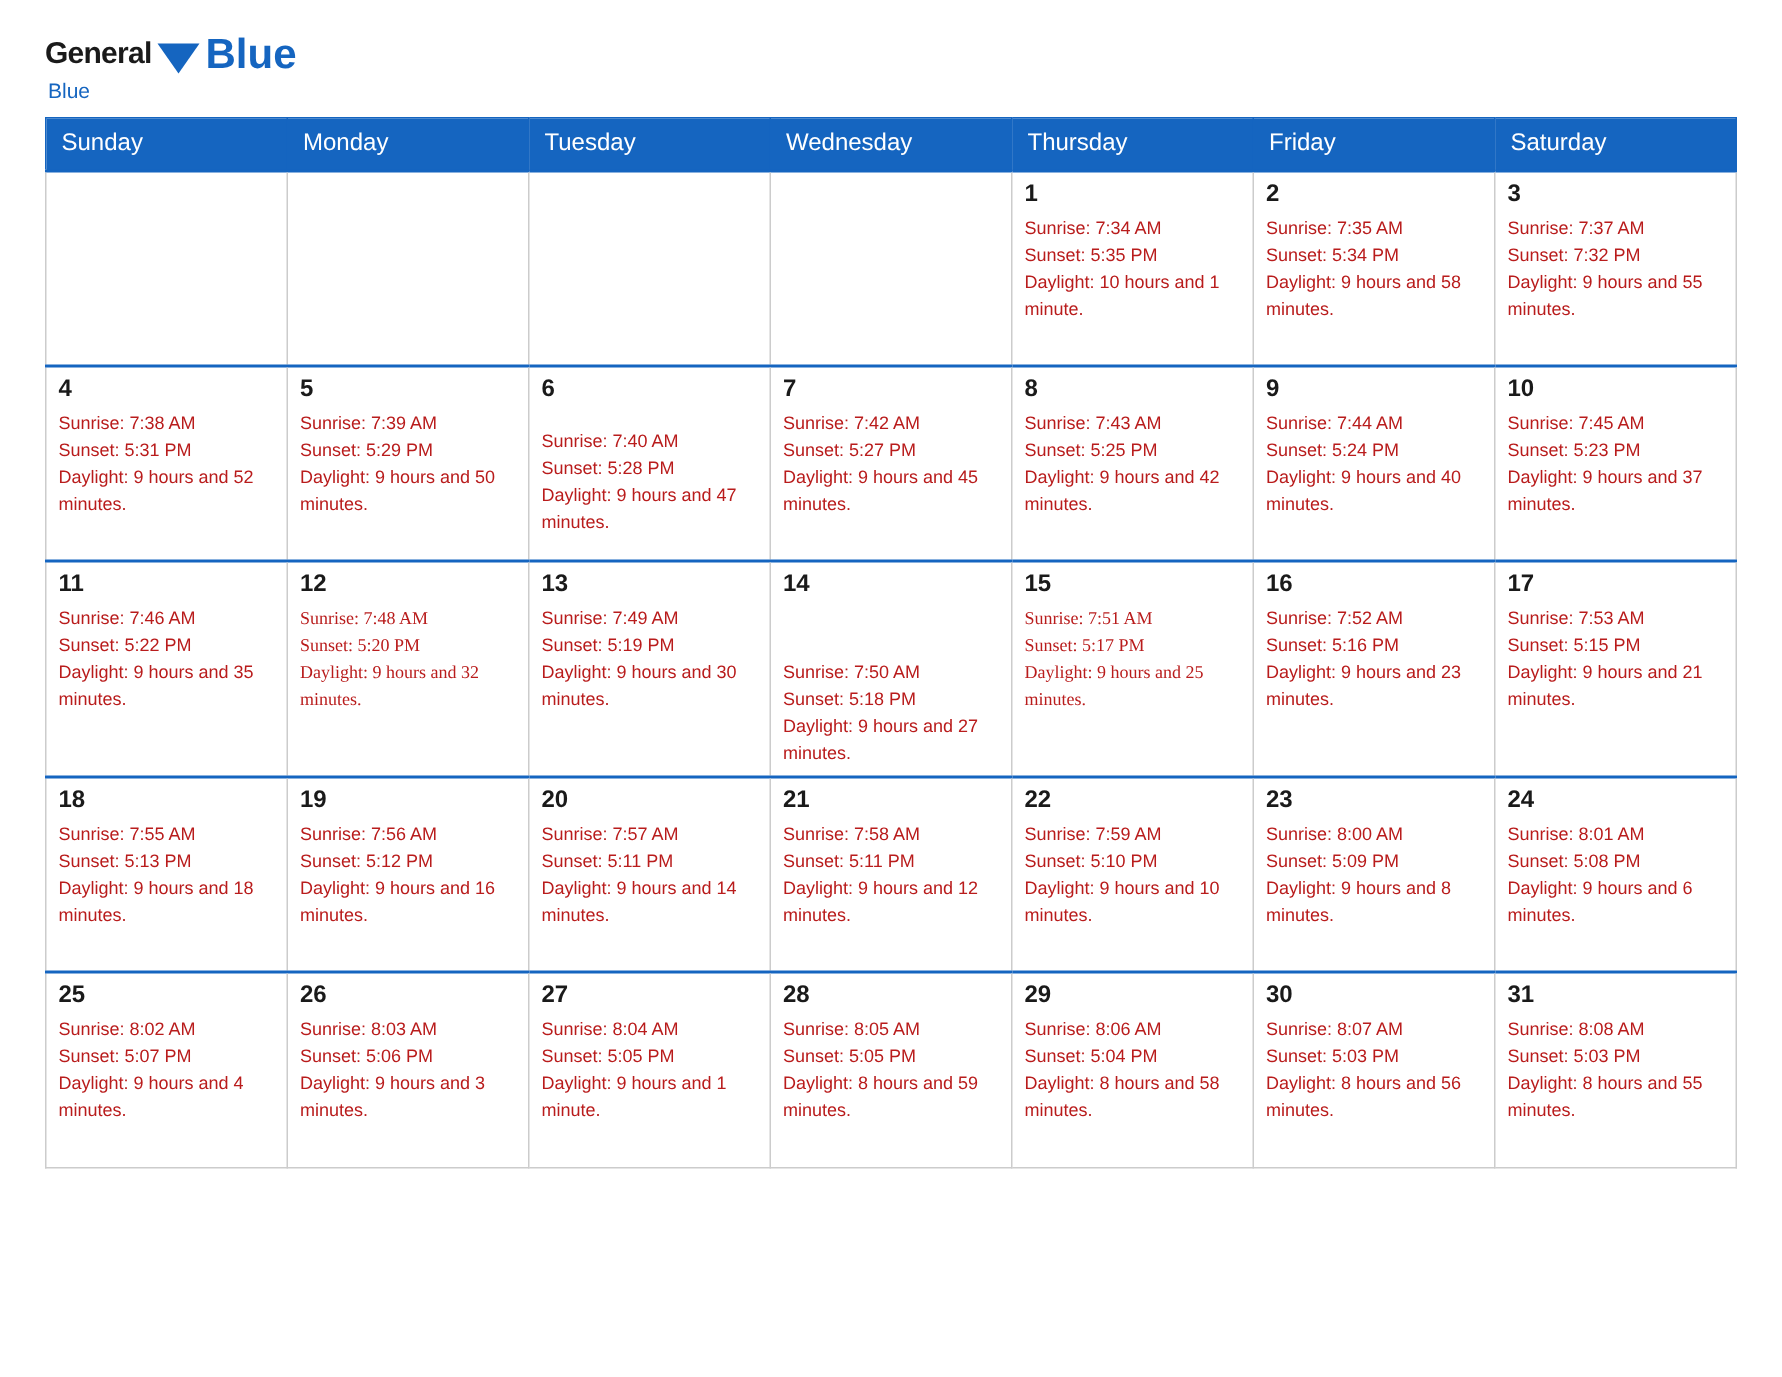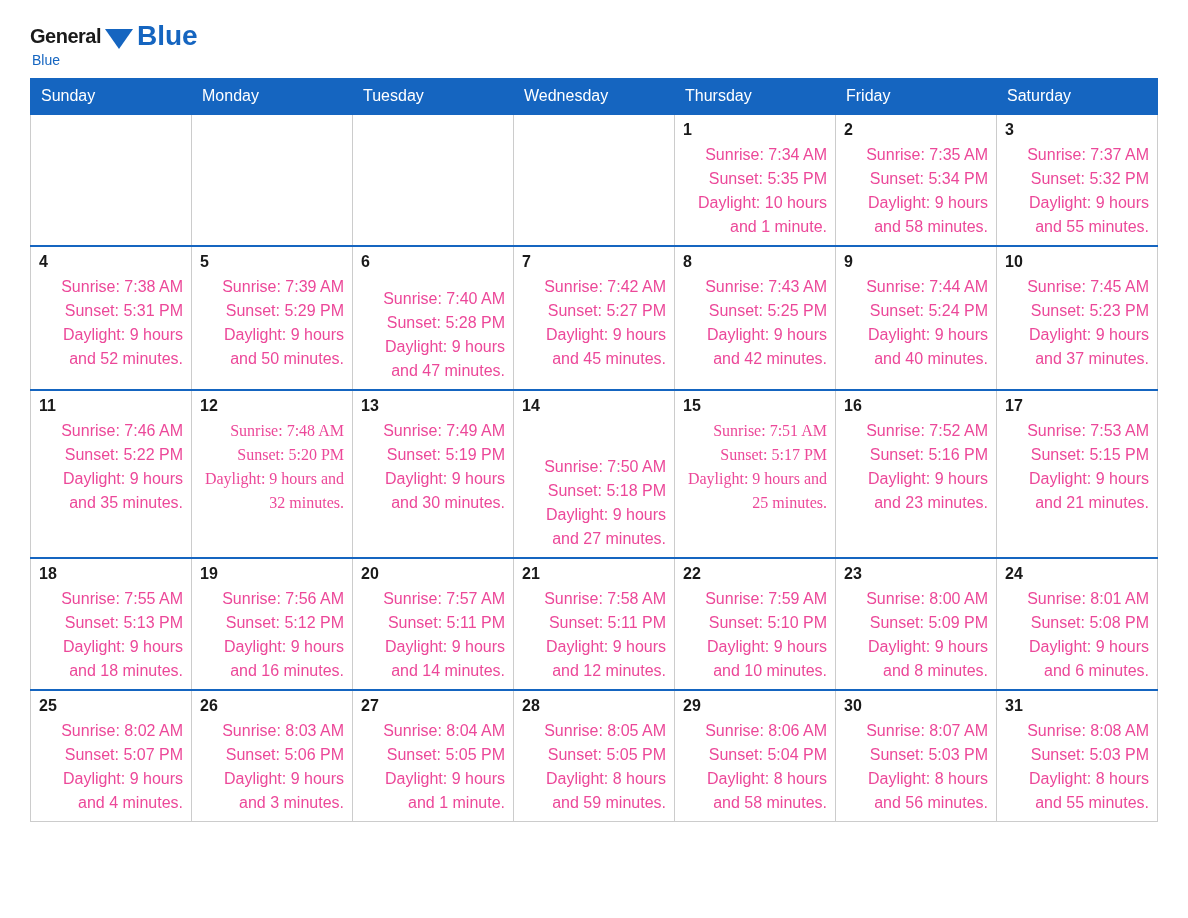--- a/index.html
+++ b/index.html
@@ -93,24 +93,23 @@
     .calendar tr td {
       border-top: 2px solid #1565c0;
     }
     .day-num {
       font-size: 16px;
       font-weight: bold;
       color: #1a1a1a;
       margin-bottom: 4px;
     }
     .day-info {
-      font-size: 16px;
-      color: #ec4899;
+      font-size: 12px;
+      color: #b91c1c;
       line-height: 1.5;
-      text-align: right;
     }
     .empty-cell {
       background: #fff;
     }
   </style>
 </head>
 <body>
 
 <div class="header">
   <div class="logo">
@@ -149,21 +148,21 @@
         </td>
         <td>
           <div class="day-num">2</div>
           <div class="day-info" style="white-space: pre-line;">Sunrise: 7:35 AM
 Sunset: 5:34 PM
 Daylight: 9 hours and 58 minutes.</div>
         </td>
         <td>
           <div class="day-num">3</div>
           <div class="day-info" style="white-space: pre-line;">Sunrise: 7:37 AM
-Sunset: 5:32 PM
+Sunset: 7:32 PM
 Daylight: 9 hours and 55 minutes.</div>
         </td>
       </tr>
       <tr>
         <td>
           <div class="day-num">4</div>
           <div class="day-info" style="white-space: pre-line;">Sunrise: 7:38 AM
 Sunset: 5:31 PM
 Daylight: 9 hours and 52 minutes.</div>
         </td>

